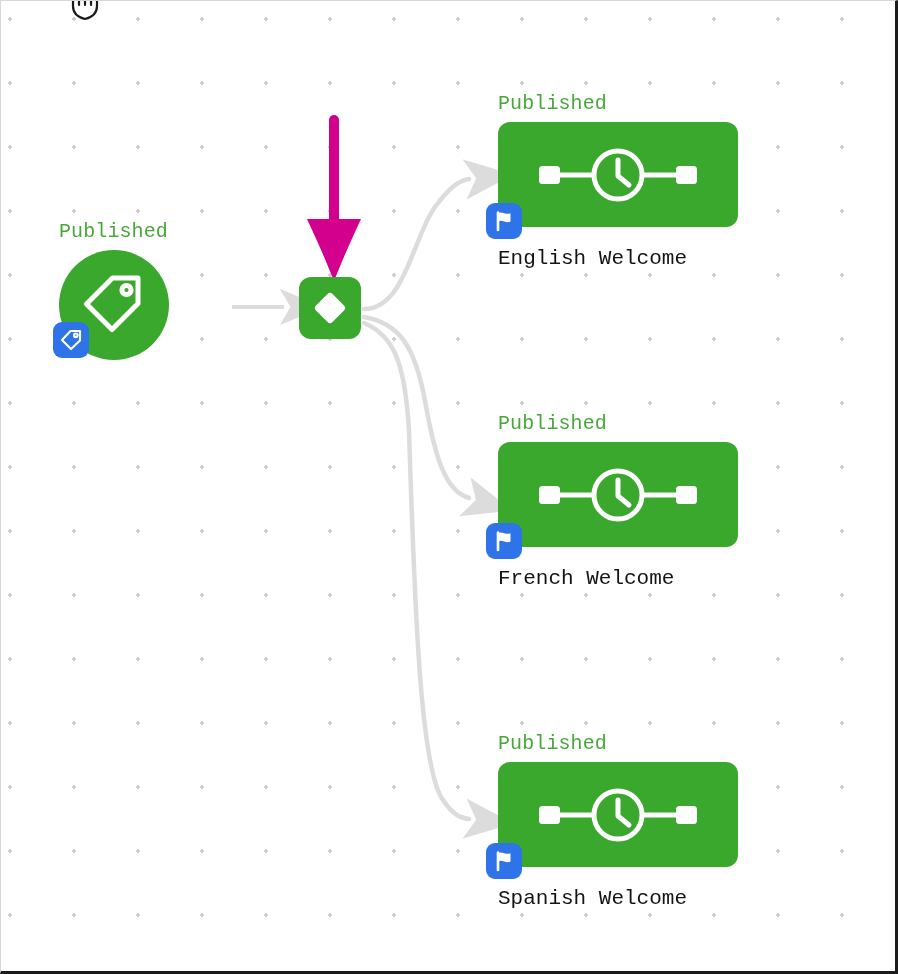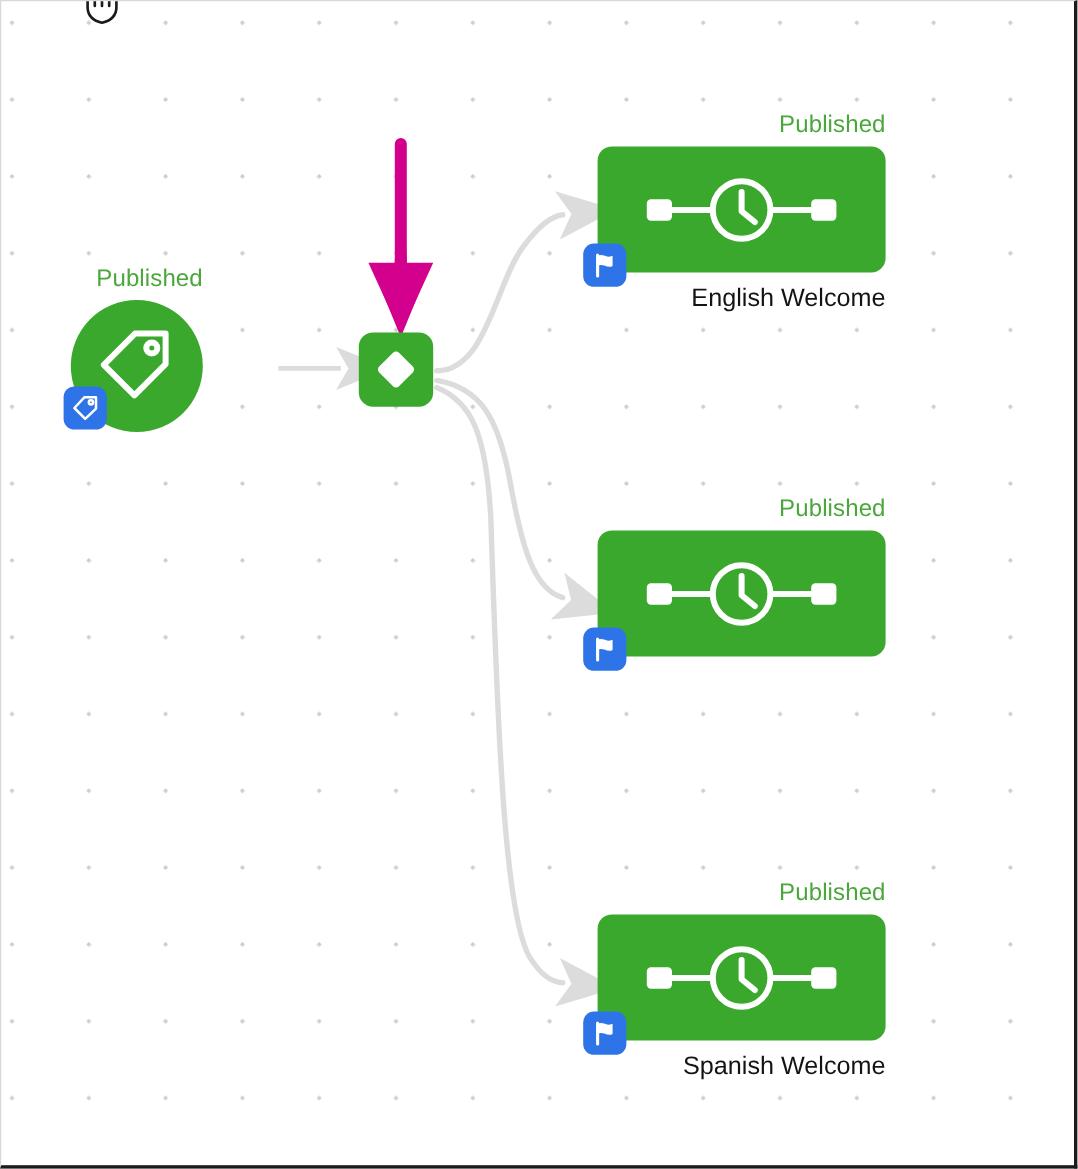--- a/index.html
+++ b/index.html
@@ -33,38 +33,39 @@
     left: 0; top: 0;
     width: 898px; height: 974px;
     pointer-events: none;
   }
 
   
   .node {
     position: absolute;
     display: flex;
     flex-direction: column;
-    align-items: flex-end;
+    align-items: flex-start;
+    font-family: Liberation Mono, monospace;
   }
 
   .status-label {
     color: #4aa83a;
     font-size: 20px;
     line-height: 24px;
     letter-spacing: 0.1px;
     white-space: nowrap;
     margin-bottom: 6px;
   }
 
   .node-name {
     color: #141414;
     font-size: 21px;
     line-height: 26px;
     white-space: nowrap;
-    margin-top: 9px;
+    margin-top: 19px;
   }
 
   .shape-wrap {
     position: relative;
   }
 
   
   .trigger-circle {
     width: 110px;
     height: 110px;
@@ -237,20 +238,21 @@
         </svg>
       </div>
       <div class="badge rect-badge">
         <svg width="24" height="24" viewBox="0 0 24 24">
           <path d="M6 3.5 L6 21" stroke="#ffffff" stroke-width="2.6" stroke-linecap="round"></path>
           <path d="M6 4.2 C 10 1.6 14 6.6 18.5 4.2 L18.5 12.6 C 14 15 10 10 6 12.6 Z" fill="#ffffff"></path>
         </svg>
       </div>
     </div>
 
+    <div class="node-name">French Welcome</div>
   </div>
 
   <div class="node" style="left:497px; top:731px;">
     <div class="status-label">Published</div>
 
     <div class="shape-wrap">
       <div class="wait-box">
         <svg width="176" height="56" viewBox="0 0 176 56">
           <line x1="22" y1="28" x2="154" y2="28" stroke="#ffffff" stroke-width="5"></line>
           <rect x="9" y="19" width="21" height="18" rx="3.5" fill="#ffffff"></rect>

